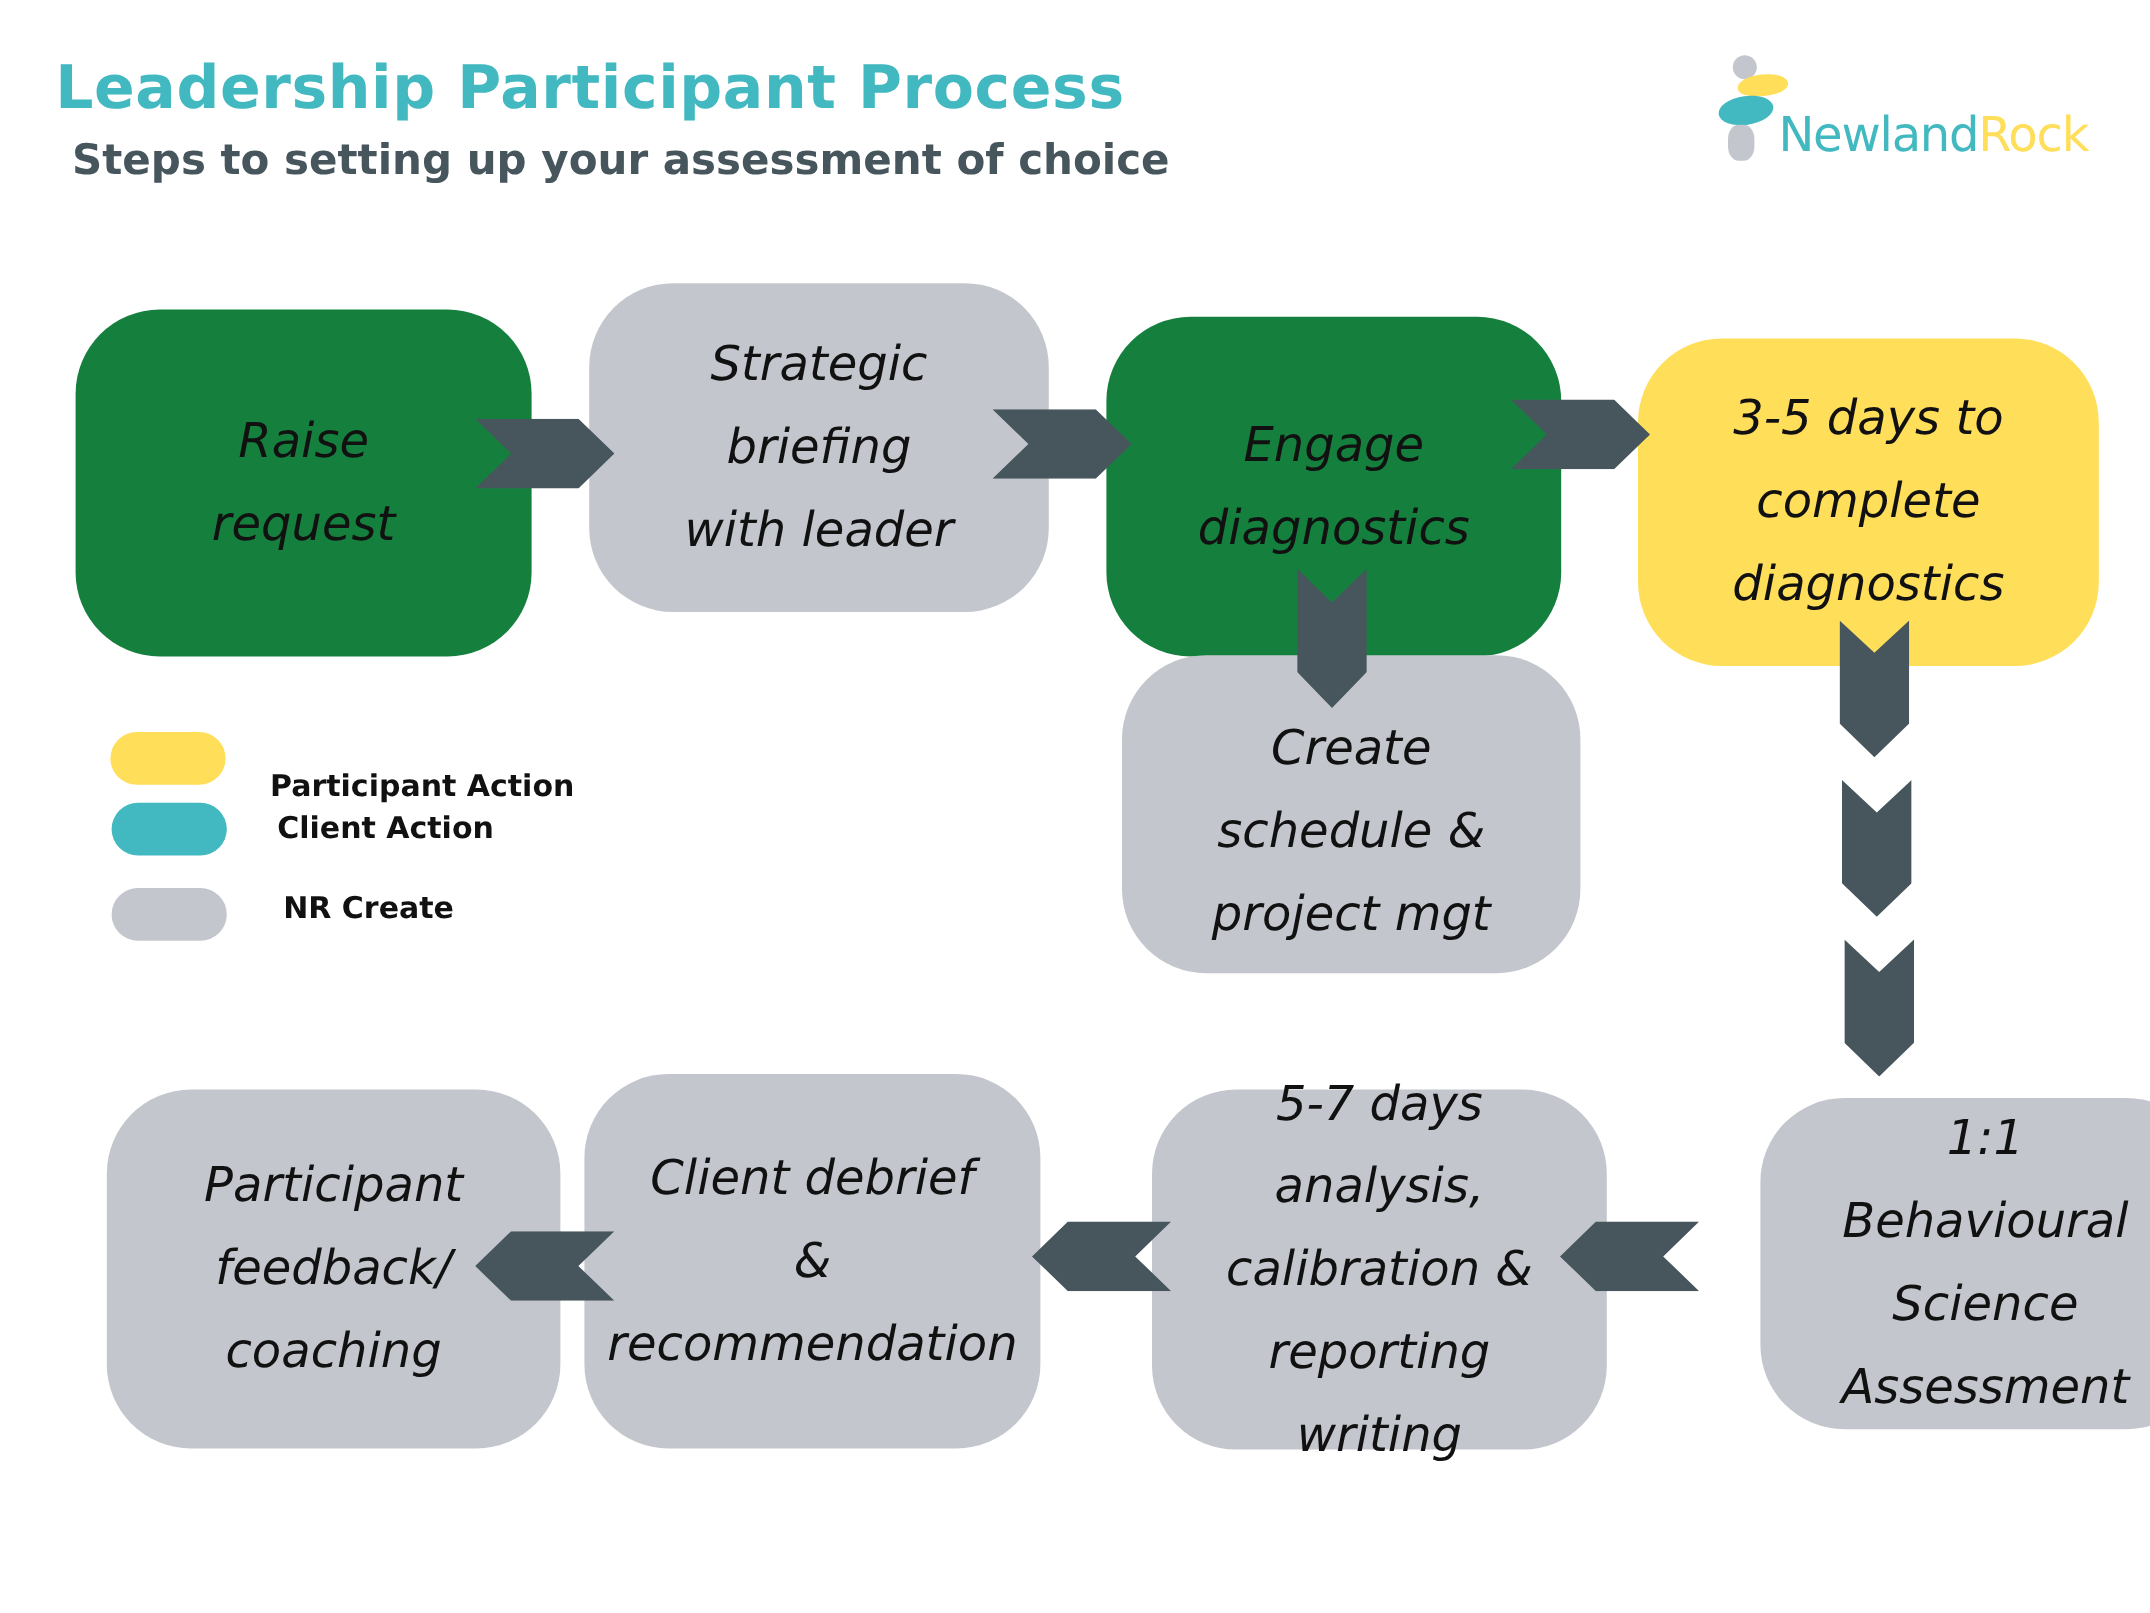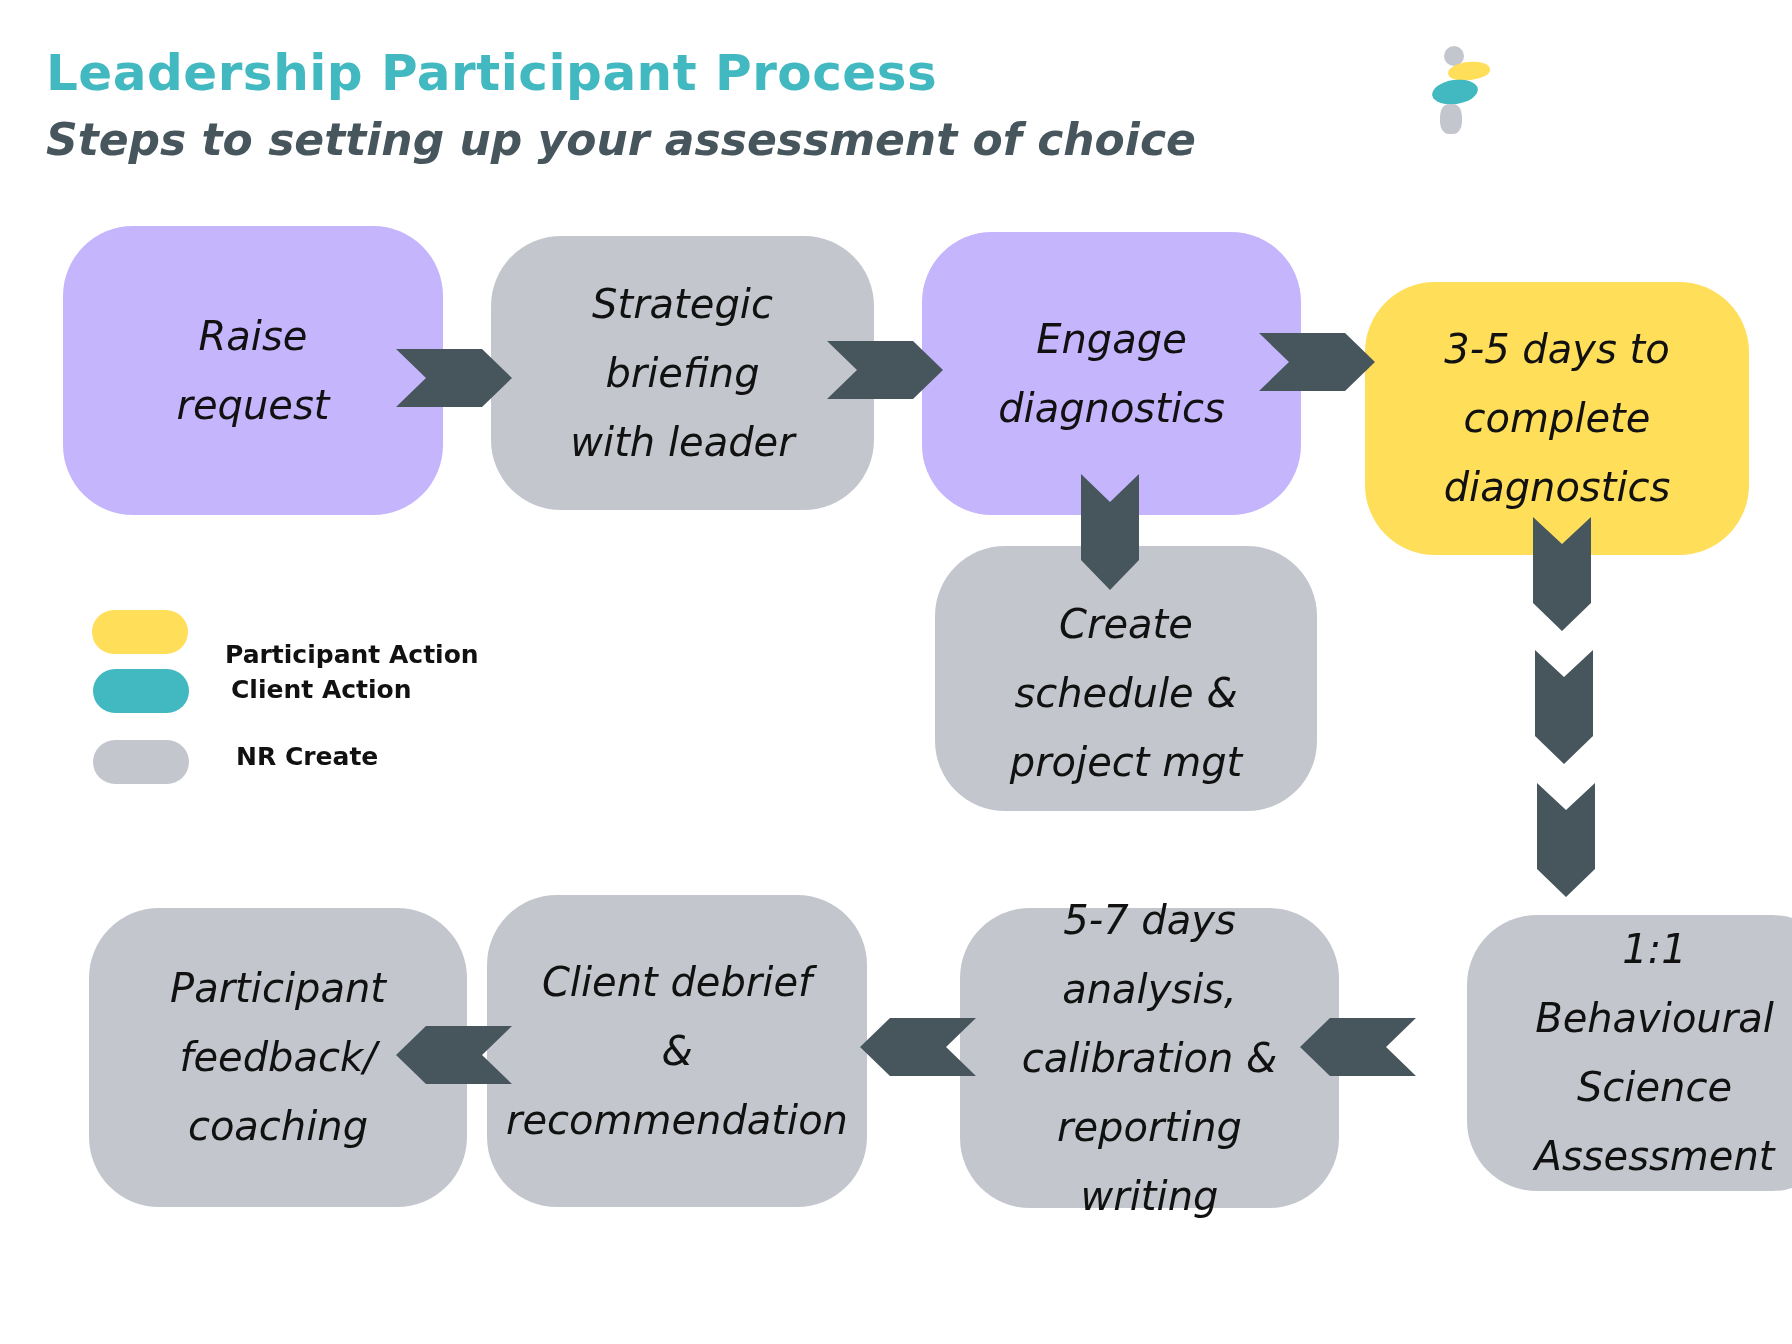--- a/index.html
+++ b/index.html
@@ -1,27 +1,27 @@
 <!DOCTYPE html>
 <html><head>
 <meta charset="utf-8">
 <style>
   html, body { margin:0; padding:0; background:#ffffff; }
   body { width:1792px; height:1344px; position:relative; overflow:hidden; font-family:"DejaVu Sans", sans-serif; }
   .title { position:absolute; left:46px; top:44px; font-family:"DejaVu Sans", sans-serif; font-weight:bold; font-size:50px; color:#42B9C0; letter-spacing:0.5px; white-space:nowrap; }
-  .subtitle { position:absolute; left:46px; top:114px; font-family:"DejaVu Sans", sans-serif; font-weight:bold; font-size:44px; color:#47565D; white-space:nowrap;font-style:italic; }
+  .subtitle { position:absolute; left:60px; top:114px; font-family:"DejaVu Sans", sans-serif; font-weight:bold; font-size:35px; color:#47565D; white-space:nowrap; }
 
   .logo { position:absolute; left:1420px; top:40px; width:340px; height:110px; }
   .logo .rock { position:absolute; border-radius:50%; }
   .logo-text { position:absolute; left:62px; top:50px; font-family:"DejaVu Sans", sans-serif; font-size:40px; letter-spacing:-1px; white-space:nowrap; }
   .logo-text .a { color:#42B9C0; }
   .logo-text .b { color:#FFDE5A; }
 
   .box { position:absolute; display:flex; align-items:center; justify-content:center; text-align:center; border-radius:70px; font-family:"DejaVu Sans", sans-serif; font-style:italic; color:#111111; font-size:40px; line-height:69px; box-sizing:border-box; padding:0 10px; }
-  .teal { background:#c4b5fd; }
+  .teal { background:#15803d;margin-top:32px; }
   .grey { background:#C3C7CD; }
   .yellow { background:#FFDE5A;margin-top:40px; }
   .box span { white-space:pre-line; }
 
   .arrow { position:absolute; }
   .arrow svg { display:block; width:100%; height:100%; }
 
   .legend-swatch { position:absolute; width:96px; height:44px; border-radius:22px; }
   .legend-label { position:absolute; font-family:"DejaVu Sans", sans-serif; font-weight:bold; font-size:25px; color:#111111; white-space:nowrap; }
 </style>
@@ -29,20 +29,21 @@
 <body>
 
 <div class="title">Leadership Participant Process</div>
 <div class="subtitle">Steps to setting up your assessment of choice</div>
 
 <div class="logo">
   <div class="rock" style="left:24px;top:6px;width:20px;height:20px;background:#C3C7CD;"></div>
   <div class="rock" style="left:28px;top:22px;width:42px;height:18px;background:#FFDE5A;border-radius:50% 50% 45% 45%;transform:rotate(-6deg);"></div>
   <div class="rock" style="left:12px;top:40px;width:46px;height:24px;background:#42B9C0;transform:rotate(-8deg);"></div>
   <div class="rock" style="left:20px;top:64px;width:22px;height:30px;background:#C3C7CD;border-radius:40%;"></div>
+  <div class="logo-text"><span class="a">Newland</span><span class="b">Rock</span></div>
 </div>
 
 <div class="box teal" style="left:63px;top:226px;width:380px;height:289px;">
   <span>Raise
 request</span>
 </div>
 <div class="box grey" style="left:491px;top:236px;width:383px;height:274px;">
   <span>Strategic
 briefing
 with leader</span>

